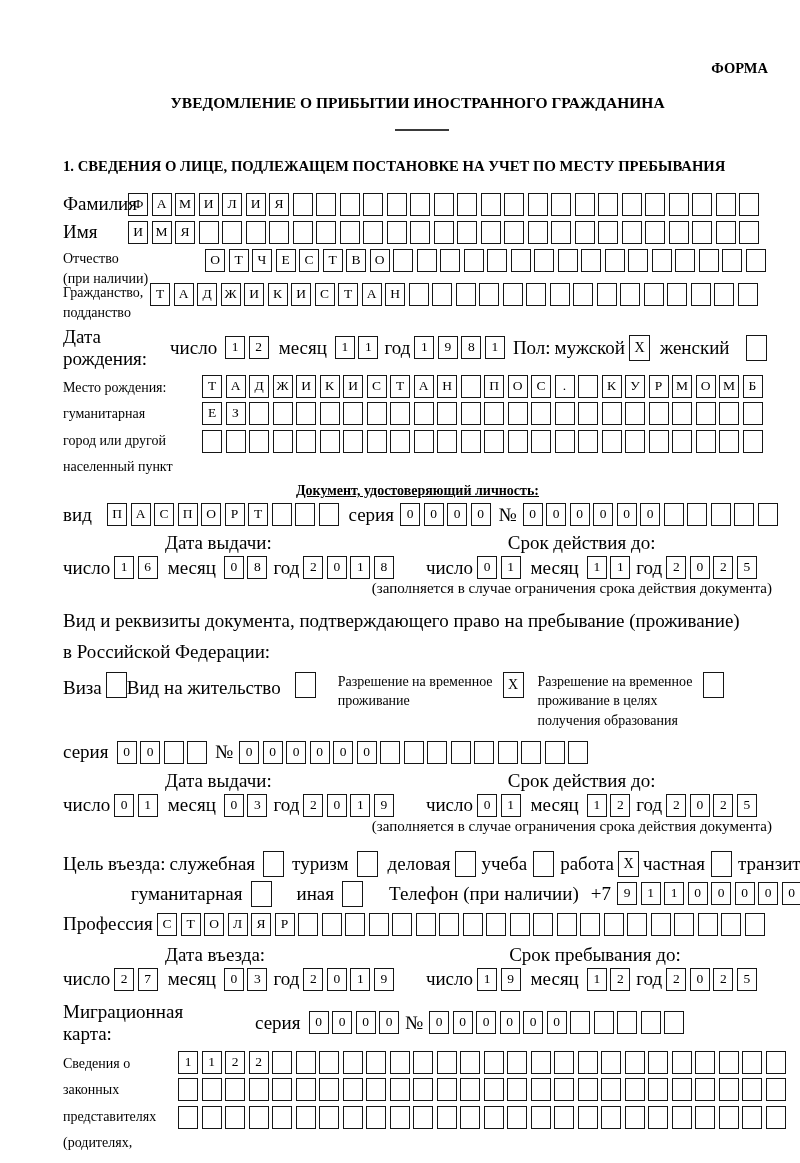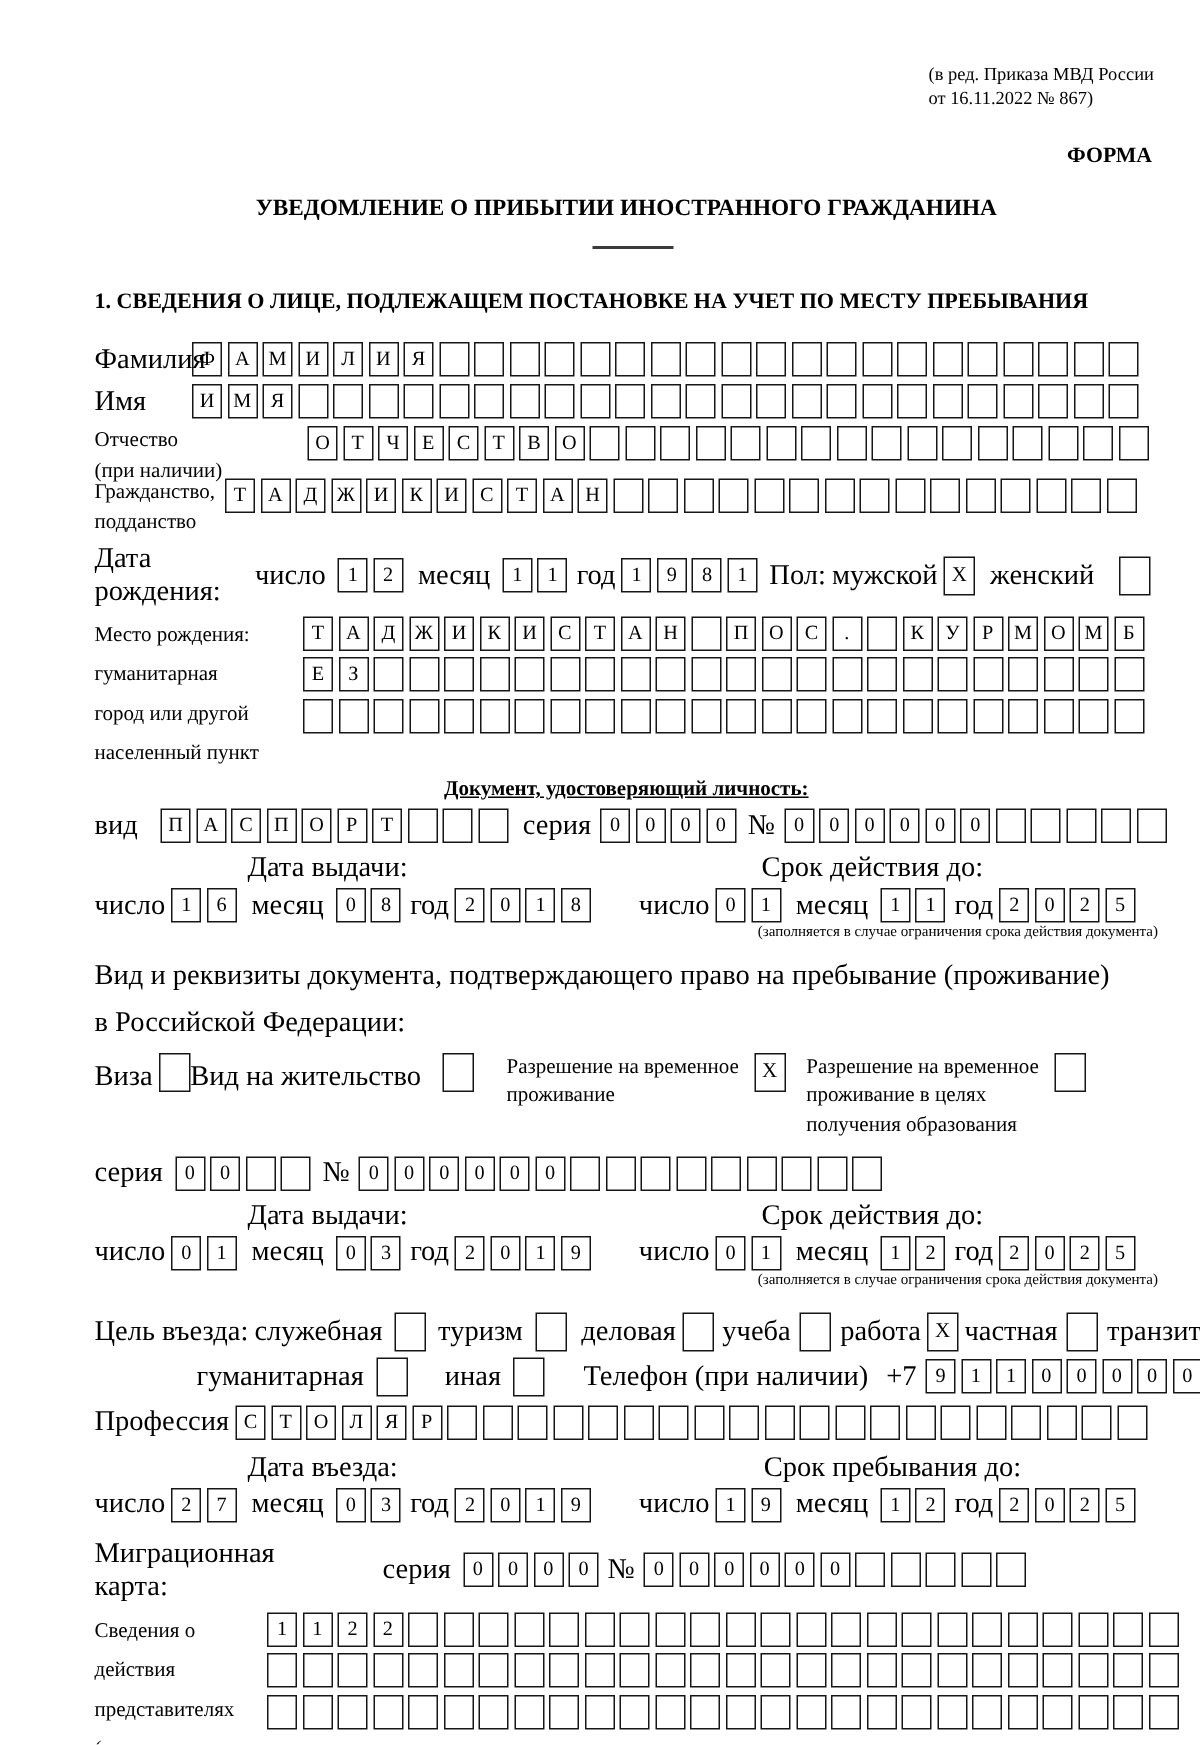--- a/index.html
+++ b/index.html
@@ -27,39 +27,35 @@
   .lbl-lines { font-size:14px; flex:none; line-height:1.45; }
   .cells { display:flex; gap:3.5px; flex:none; }
   .cell { flex:none; width:20px; height:23px; border:1.8px solid #161616;
           font-size:13.5px; line-height:19px; text-align:center; font-family:inherit; }
   .cb { flex:none; width:21px; height:26px; border:1.8px solid #161616;
         display:inline-flex; align-items:center; justify-content:center;
         font-size:14px; }
   .vstack { display:flex; flex-direction:column; gap:4.5px; }
 
   .center-b { text-align:center; font-weight:bold; font-size:14px;text-decoration:underline; }
-  .note { font-size:10px; }
+  .note { font-size:15px; }
   .opt-label { font-size:14px; text-align:left; line-height:1.4; }
 
   
   .ml4{margin-left:4px}.ml6{margin-left:6px}.ml8{margin-left:8px}.ml10{margin-left:10px}
   .ml12{margin-left:12px}.ml14{margin-left:14px}.ml16{margin-left:16px}.ml18{}
   .ml22{margin-left:22px}.ml26{margin-left:26px}
   .w44{width:44px}.w65{width:65px}.w87{width:87px}.w94{width:94px}
   .w103{width:103px}.w115{width:115px}.w137{width:137px}.w139{width:139px}.w142{width:142px}
 </style>
 </head>
 <body>
 
 <div class="page">
 
-  <div class="edition">
-    <div>(в ред. Приказа МВД России</div>
-    <div>от 16.11.2022 № 867)</div>
-  </div>
   <div class="forma">ФОРМА</div>
 
   <div class="title">
     <div>УВЕДОМЛЕНИЕ О ПРИБЫТИИ ИНОСТРАННОГО ГРАЖДАНИНА</div>
     <div>
       <span class="blank-line"></span>
     </div>
   </div>
 
   <div class="sec-heading">1. СВЕДЕНИЯ О ЛИЦЕ, ПОДЛЕЖАЩЕМ ПОСТАНОВКЕ НА УЧЕТ ПО МЕСТУ ПРЕБЫВАНИЯ</div>
@@ -620,21 +616,21 @@
         <span class="cell"></span>
         <span class="cell"></span>
         <span class="cell"></span>
         <span class="cell"></span>
       </div>
   </div>
 
   <div class="row top" style="margin-top:6px">
     <div class="lbl-lines w115" style="line-height:1.9">
       <div>Сведения о</div>
-      <div>действия</div>
+      <div>законных</div>
       <div>представителях</div>
       <div>(родителях,</div>
       <div>усыновителях,</div>
 
     </div>
     <div class="vstack">
       <div class="cells">
           <span class="cell">1</span>
           <span class="cell">1</span>
           <span class="cell">2</span>

